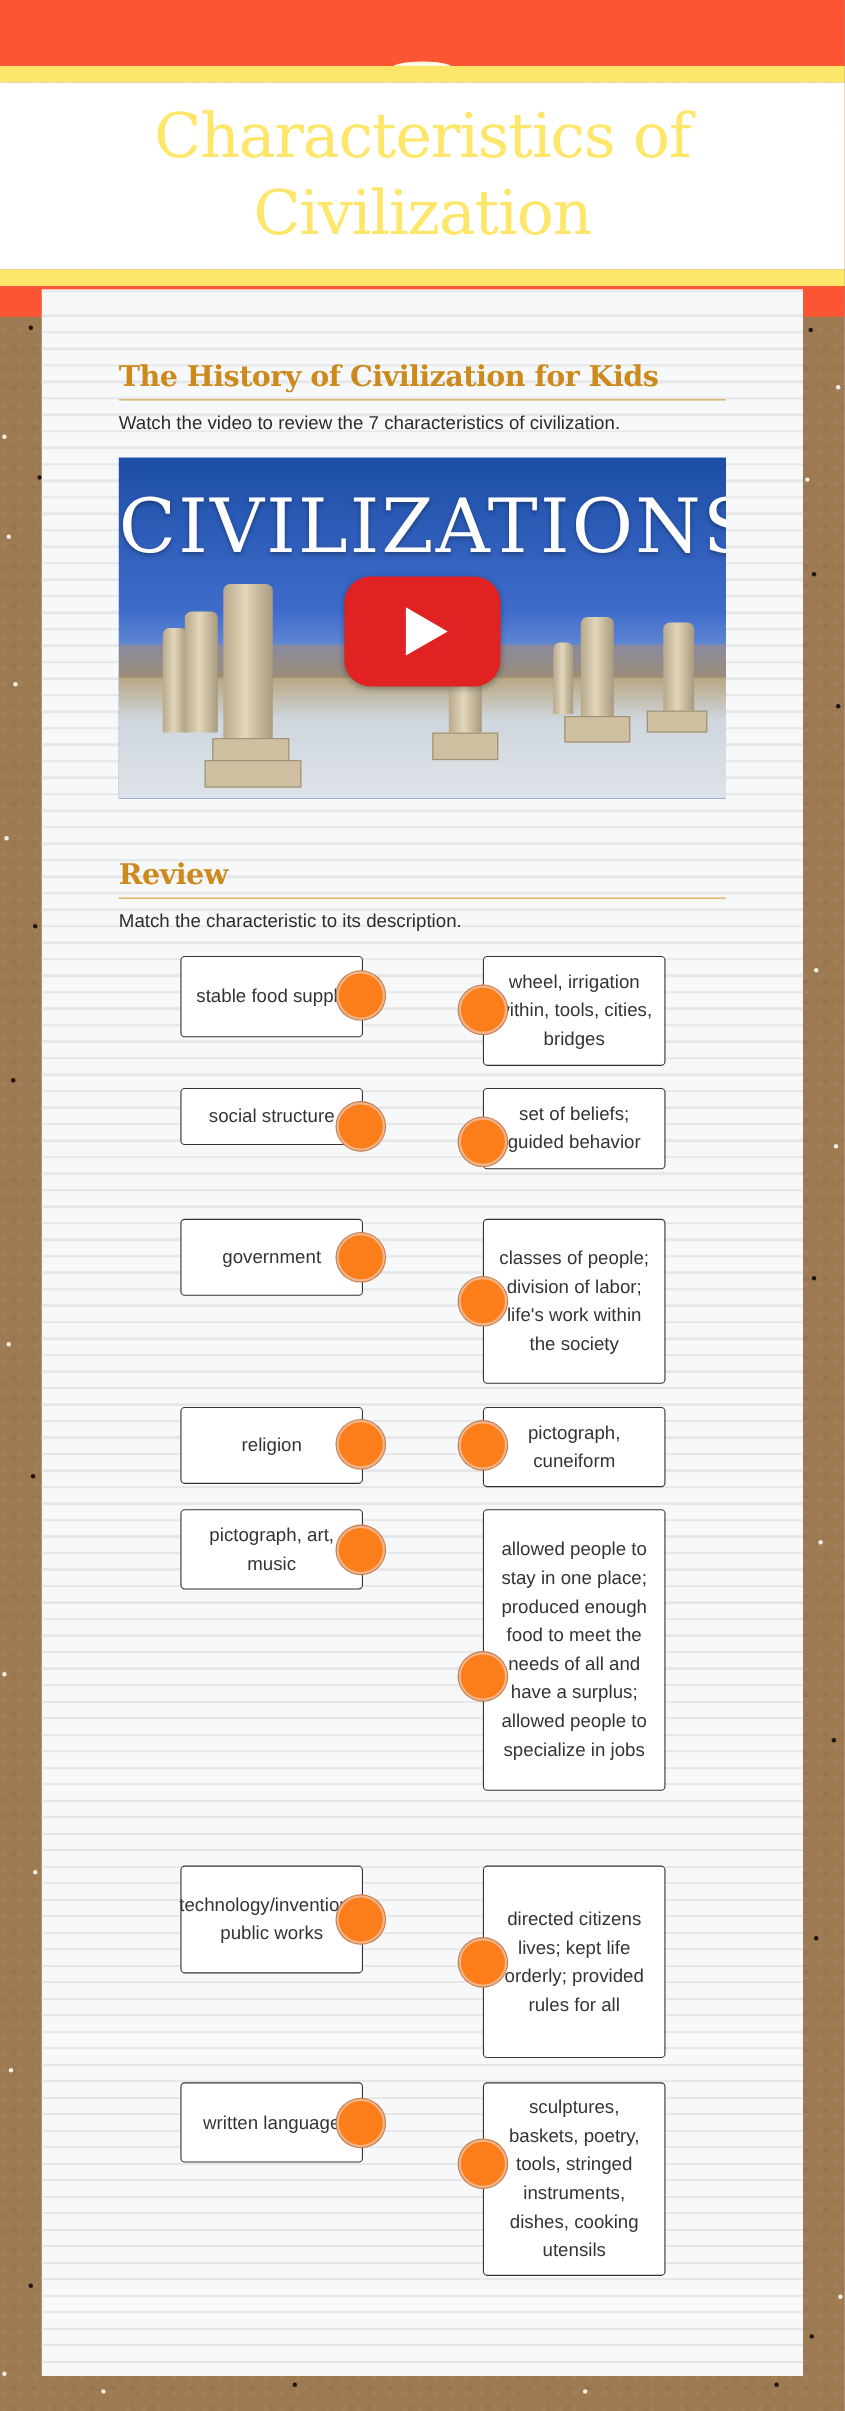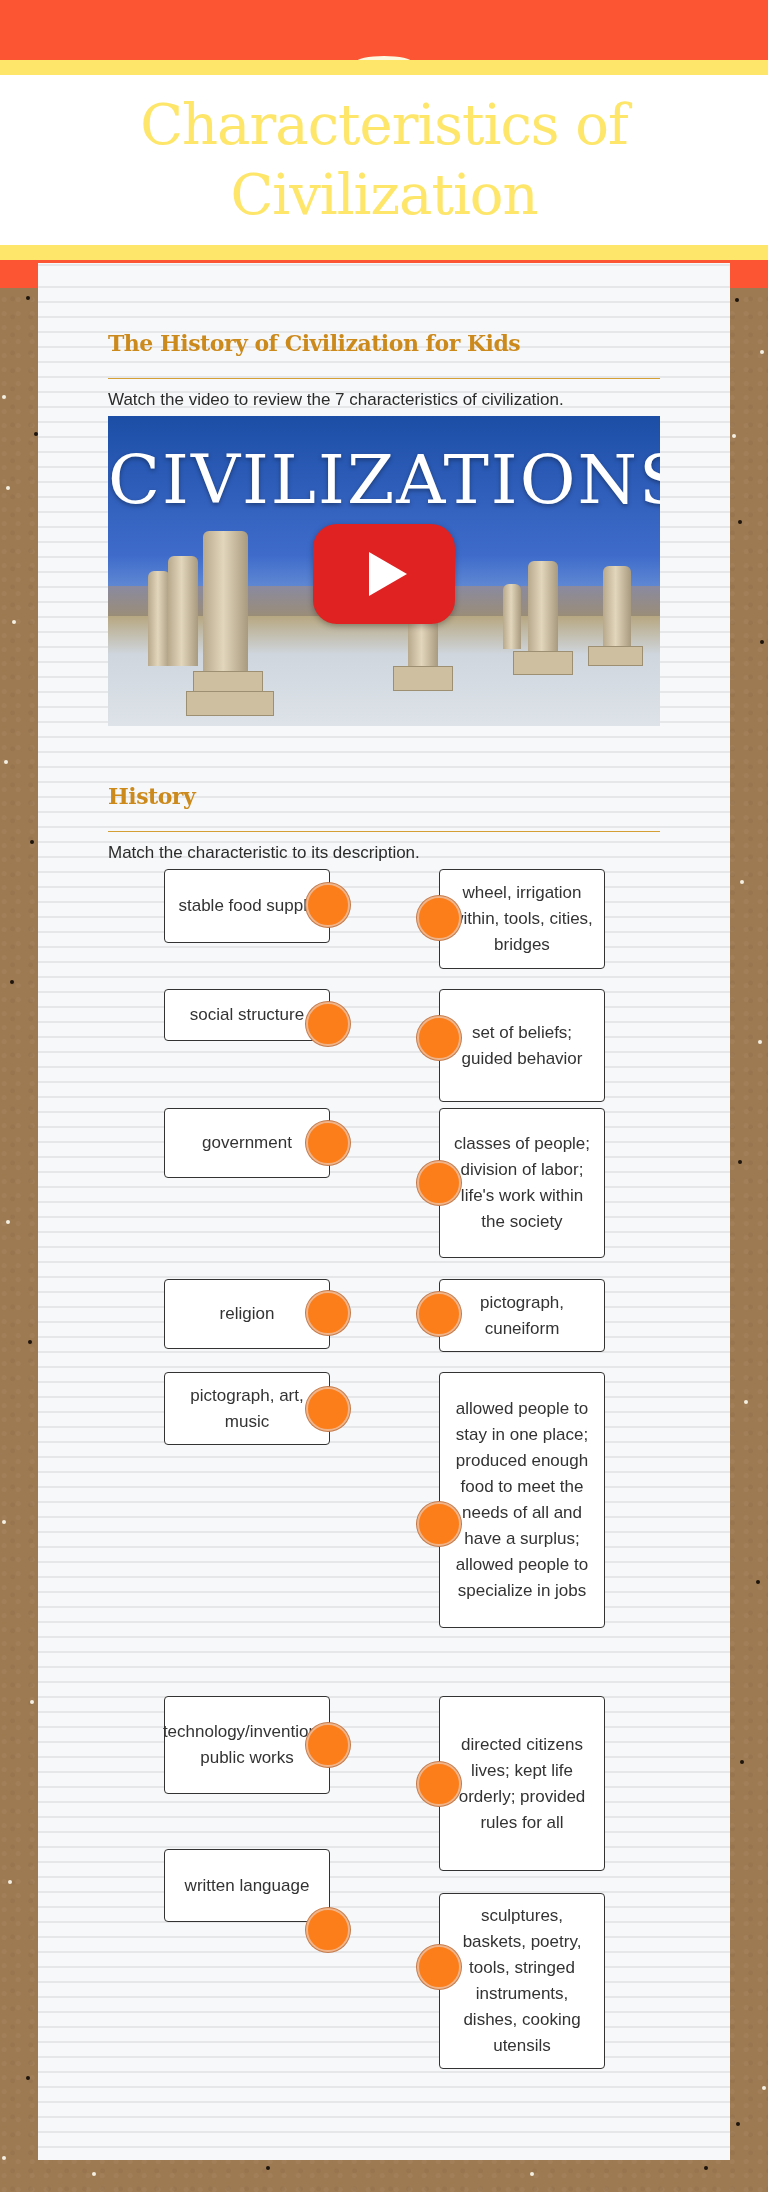--- a/index.html
+++ b/index.html
@@ -25,21 +25,21 @@
   .yellow-bot { position: absolute; left: 0; top: 245px; width: 768px; height: 15px; background: #fde66a; }
   .orange-bot { position: absolute; left: 0; top: 260px; width: 768px; height: 28px; background: #fb5533; }
 
   .paper {
     position: absolute; left: 38px; top: 263px; width: 692px; height: 1897px;
     background-color: #f7f8f9;
     background-image: repeating-linear-gradient(to bottom, transparent 0 13px, #e6e7e9 13px 15px);
     background-position: 0 10px;
   }
   .section { position: absolute; left: 70px; width: 552px; }
-  .section-title { font-family: "DejaVu Serif", serif; color: #cc8a1d; font-size: 22px; line-height: 30px; padding-bottom: 20px; border-bottom: 1.5px solid #d4a035; letter-spacing: -0.5px; }
+  .section-title { font-family: "DejaVu Serif", serif; color: #cc8a1d; font-size: 26px; line-height: 30px; padding-bottom: 5px; border-bottom: 1.5px solid #d4a035; letter-spacing: -0.5px; }
   .section-desc { font-family: "Liberation Sans", sans-serif; font-size: 17px; color: #2b2b2b; margin-top: 10px; line-height: 22px; }
 
   .video { position: absolute; left: 70px; top: 153px; width: 552px; height: 310px; overflow: hidden; background: #3a5fbf; cursor: pointer; }
   .sky { position: absolute; inset: 0; background: linear-gradient(to bottom, #1c4ea6 0%, #3f6ccb 45%, #6f95d6 60%); }
   .hills { position: absolute; left: 0; top: 170px; width: 100%; height: 40px; background: linear-gradient(to bottom, #8a8aa0, #a08e6a); }
   .ground { position: absolute; left: 0; top: 200px; width: 100%; height: 110px; background: linear-gradient(to bottom, #b7a781 0%, #cfd6de 35%, #dde3e8 100%); }
   .col { position: absolute; background: linear-gradient(to right, #b8a98c, #e2d6bc 45%, #a89a7e); border-radius: 6px 6px 0 0; }
   .base { position: absolute; background: #cdbf9f; border: 1px solid #9d8f72; }
   .video-word { position: absolute; left: 0; top: 24px; width: 100%; text-align: center; font-family: "DejaVu Serif", serif; font-size: 68px; color: #ffffff; letter-spacing: 2px; text-shadow: 0 2px 4px rgba(0,0,0,0.35); }
   .play-btn { position: absolute; left: 205px; top: 108px; width: 142px; height: 100px; background: #e02222; border-radius: 24px; box-shadow: 0 2px 6px rgba(0,0,0,0.3); display: flex; align-items: center; justify-content: center; }
@@ -129,42 +129,42 @@
     <div class="base" style="left:405px;top:235px;width:60px;height:24px"></div>
     <div class="col" style="left:495px;top:150px;width:28px;height:80px"></div>
     <div class="base" style="left:480px;top:230px;width:55px;height:20px"></div>
     <div class="video-word">CIVILIZATIONS</div>
     <div class="play-btn">
       <div class="play-tri"></div>
     </div>
   </div>
 
   <div class="section" style="top:518px">
-    <h2 class="section-title">History</h2>
+    <h2 class="section-title">Review</h2>
     <p class="section-desc">Match the characteristic to its description.</p>
   </div>
 
   <div>
 
     <div class="match-box left-box" style="top:606px;height:74px">
       <span>stable food supply</span>
     </div>
     <div class="handle" style="left:268px;top:620px"></div>
 
     <div class="match-box right-box" style="top:606px;height:100px">
       <span>wheel, irrigation within, tools, cities, bridges</span>
     </div>
     <div class="handle" style="left:379px;top:633px"></div>
 
     <div class="match-box left-box" style="top:726px;height:52px">
       <span>social structure</span>
     </div>
     <div class="handle" style="left:268px;top:739px"></div>
 
-    <div class="match-box right-box" style="top:726px;height:113px">
+    <div class="match-box right-box" style="top:726px;height:74px">
       <span>set of beliefs; guided behavior</span>
     </div>
     <div class="handle" style="left:379px;top:753px"></div>
 
     <div class="match-box left-box" style="top:845px;height:70px">
       <span>government</span>
     </div>
     <div class="handle" style="left:268px;top:858px"></div>
 
     <div class="match-box right-box" style="top:845px;height:150px">
@@ -195,21 +195,21 @@
     <div class="match-box left-box" style="top:1433px;height:98px">
       <span>technology/inventions/ public works</span>
     </div>
     <div class="handle" style="left:268px;top:1460px"></div>
 
     <div class="match-box right-box" style="top:1433px;height:175px">
       <span>directed citizens lives; kept life orderly; provided rules for all</span>
     </div>
     <div class="handle" style="left:379px;top:1499px"></div>
 
-    <div class="match-box left-box" style="top:1586px;height:73px">
+    <div class="match-box left-box" style="top:1630px;height:73px">
       <span>written language</span>
     </div>
     <div class="handle" style="left:268px;top:1645px"></div>
 
     <div class="match-box right-box" style="top:1630px;height:176px">
       <span>sculptures, baskets, poetry, tools, stringed instruments, dishes, cooking utensils</span>
     </div>
     <div class="handle" style="left:379px;top:1682px"></div>
   </div>
 </div>

